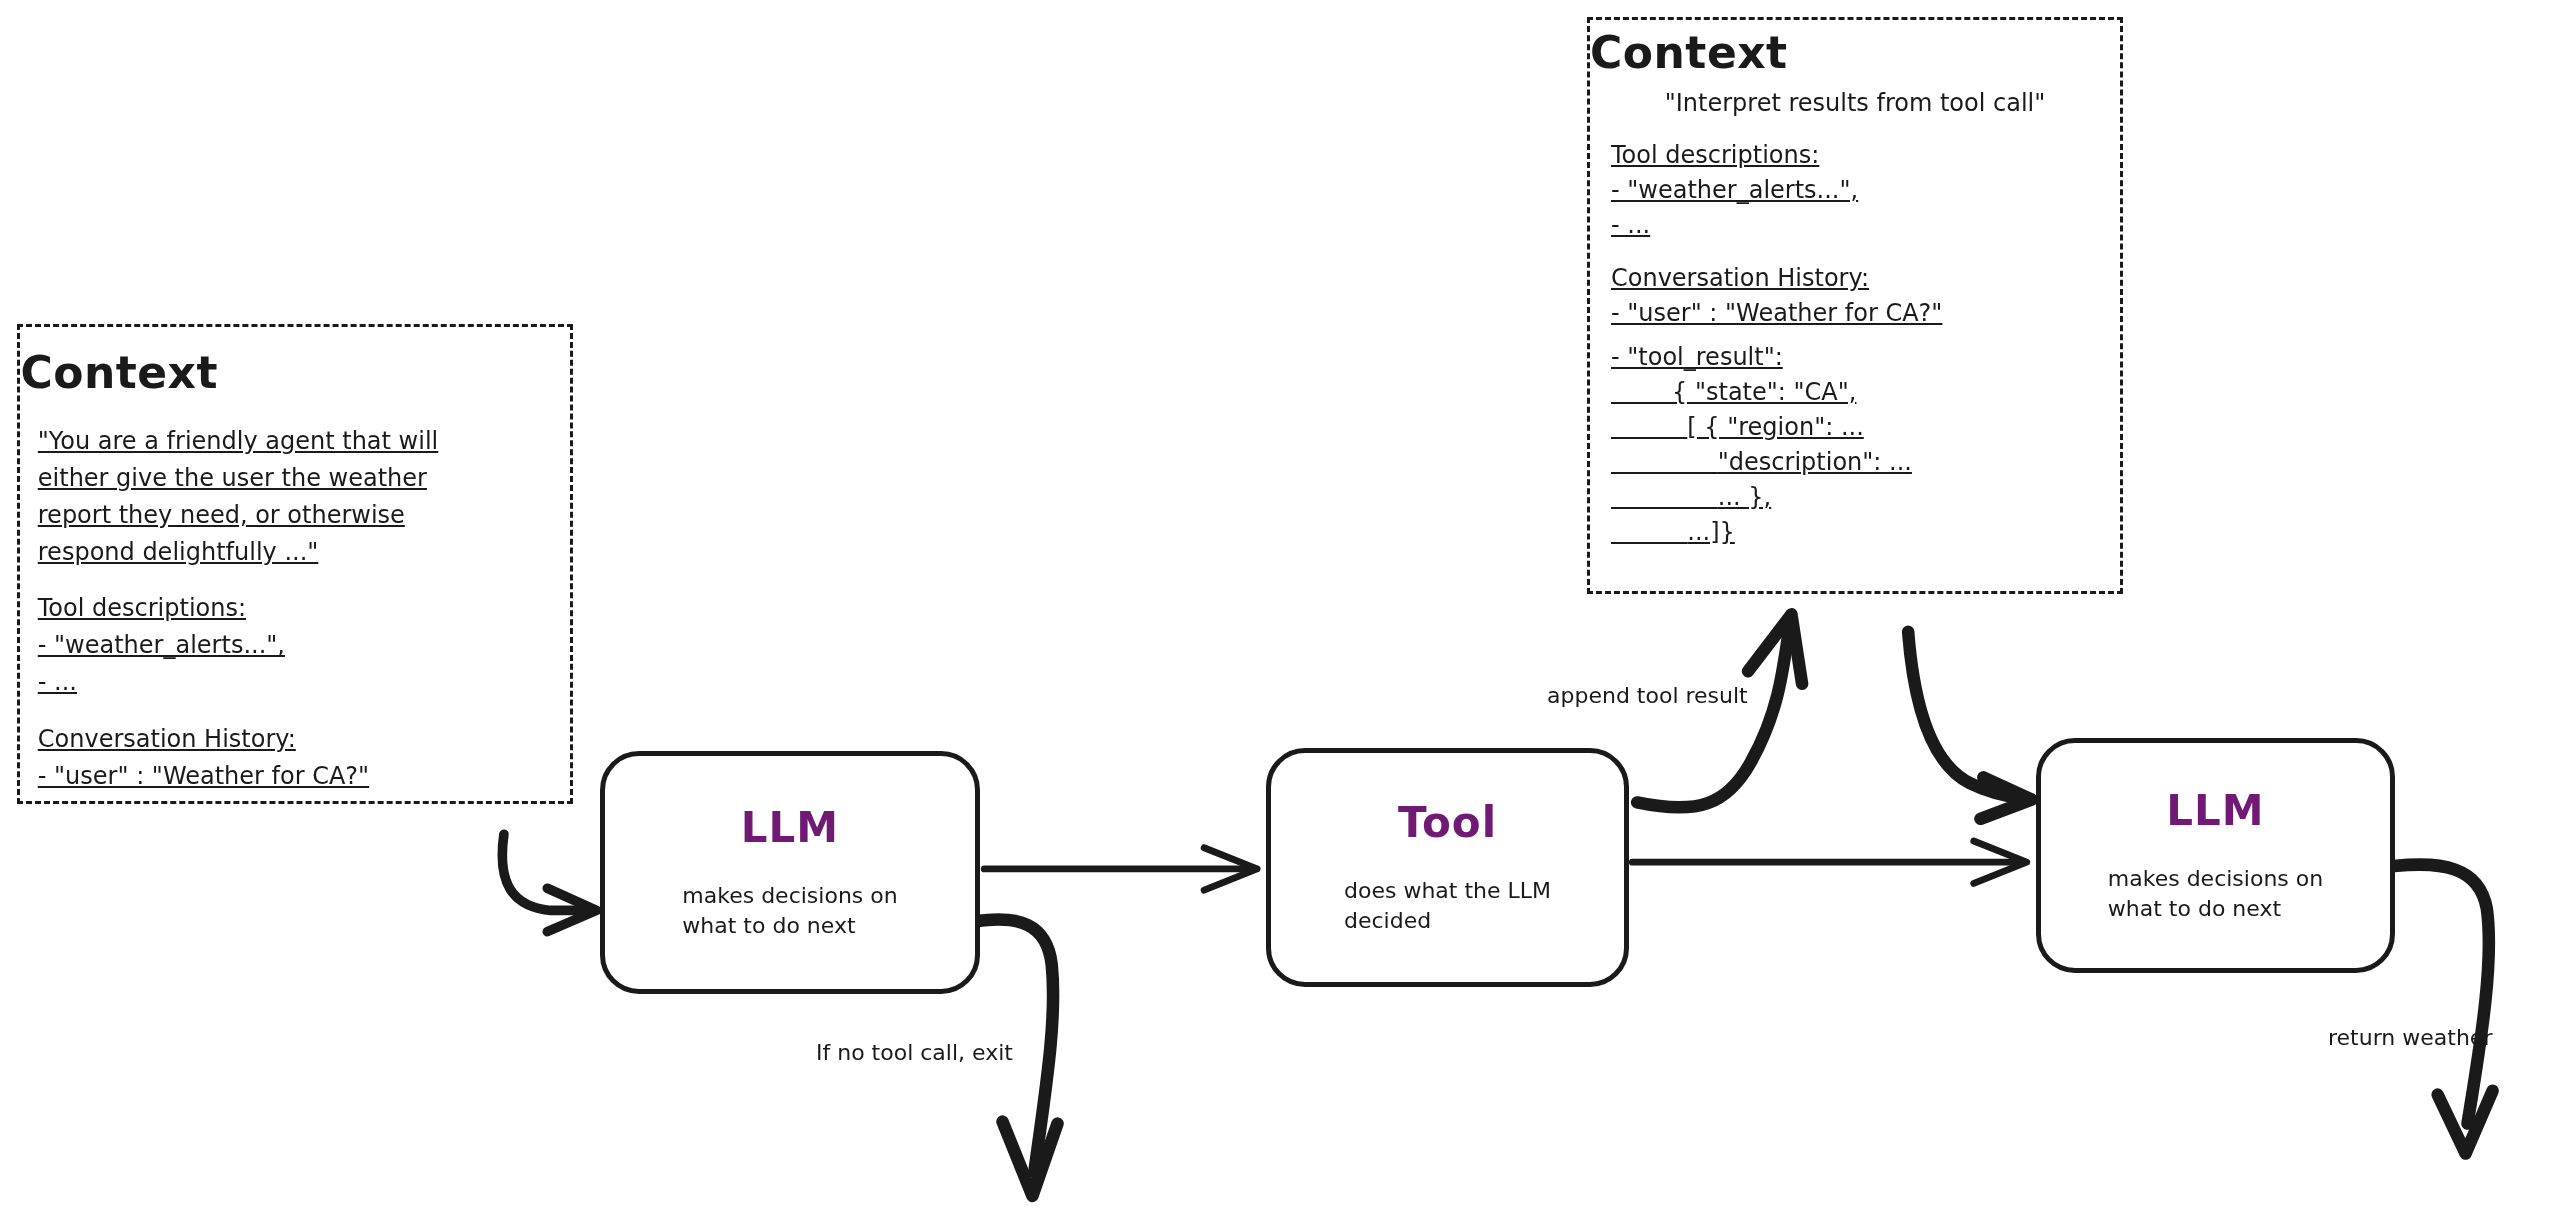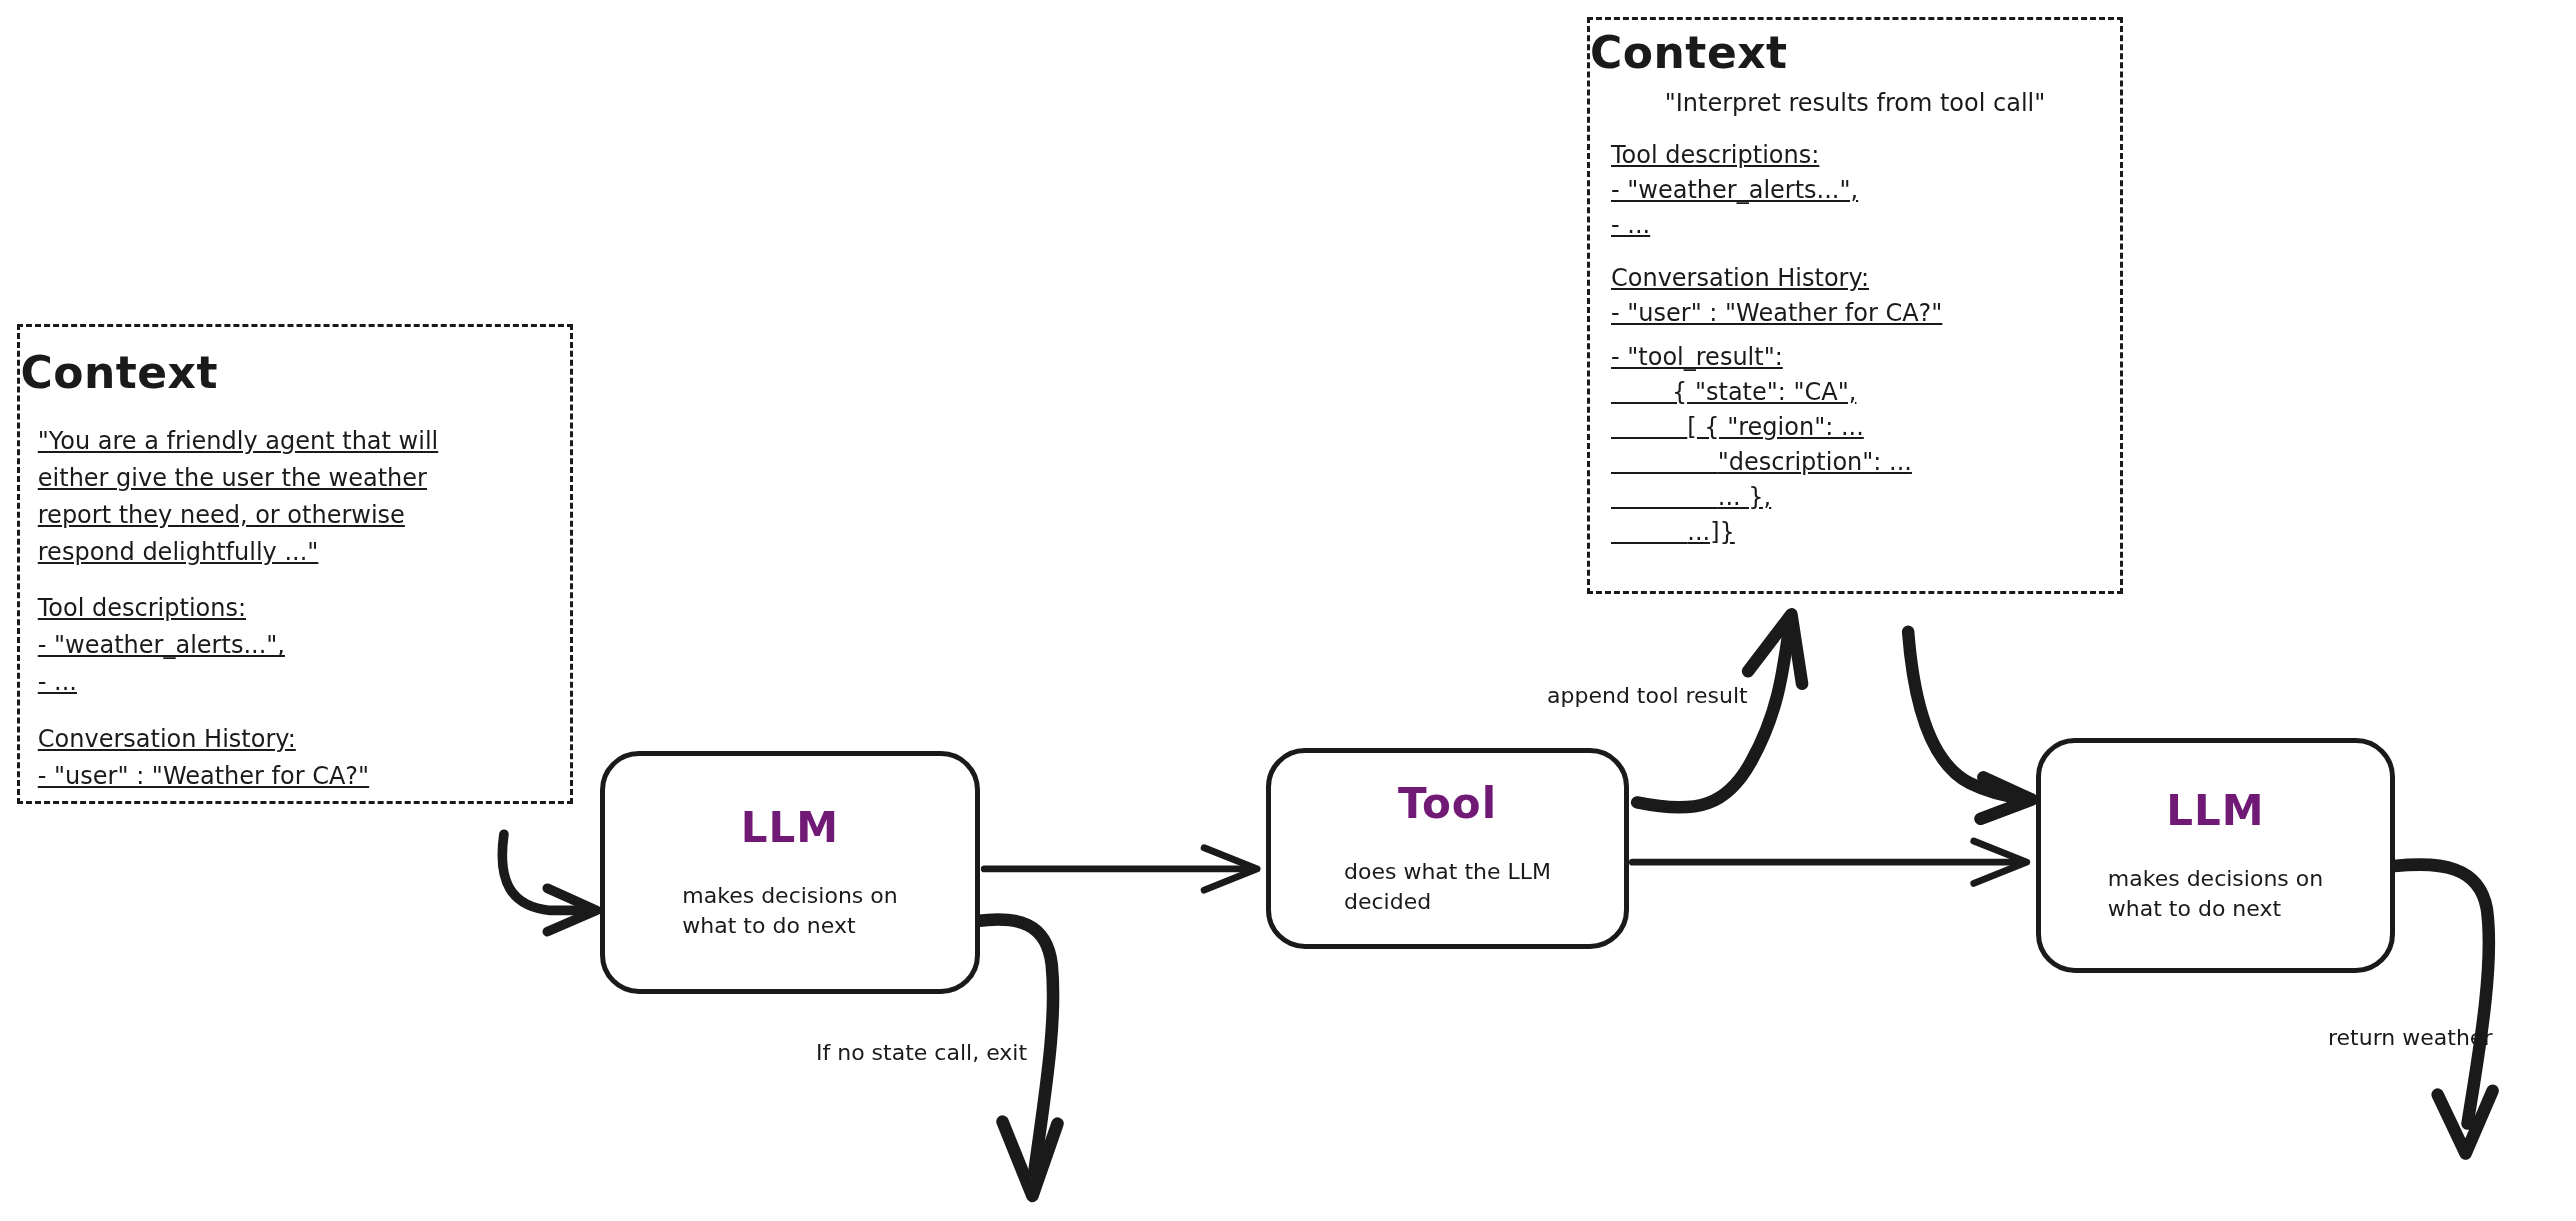--- a/index.html
+++ b/index.html
@@ -117,21 +117,21 @@
     font-size: 22px;
     line-height: 30px;
     color: #1a1a1a;
     margin-top: 29px;
     text-align: left;
     white-space: pre-line;
     align-self: center;
   }
 
   #node-llm1 { left: 600px; top: 751px; width: 380px; height: 243px; }
-  #node-tool { left: 1266px; top: 748px; width: 363px; height: 201px; }
+  #node-tool { left: 1266px; top: 748px; width: 363px; height: 239px; }
   #node-llm2 { left: 2036px; top: 738px; width: 359px; height: 235px; }
 
   
   .edge-label {
     position: absolute;
     font-family: "DejaVu Sans", sans-serif;
     font-size: 22px;
     line-height: 27px;
     color: #1a1a1a;
     white-space: nowrap;
@@ -238,18 +238,18 @@
     <div class="node-sub">does what the LLM
 decided</div>
   </div>
 
   <div id="node-llm2" class="node">
     <div class="node-title">LLM</div>
     <div class="node-sub">makes decisions on
 what to do next</div>
   </div>
 
-  <div id="lbl-exit" class="edge-label">If no state call, exit</div>
+  <div id="lbl-exit" class="edge-label">If no tool call, exit</div>
   <div id="lbl-append" class="edge-label">append tool result</div>
   <div id="lbl-return" class="edge-label">return weather</div>
 
 </div>
 
 
 </body></html>

